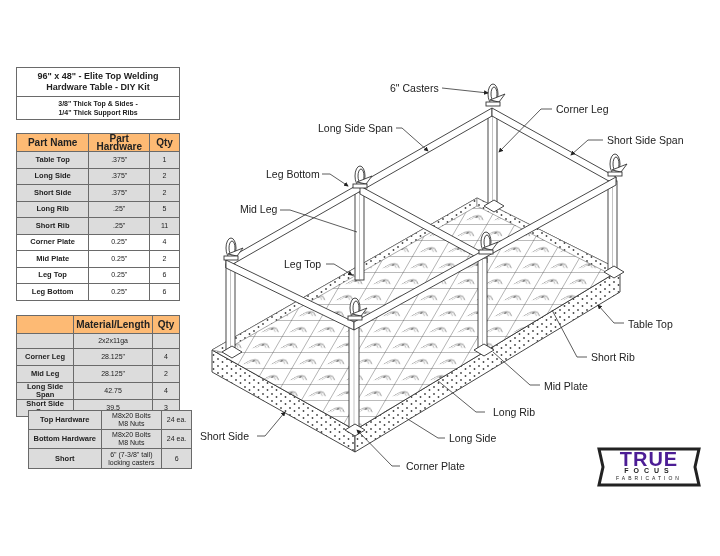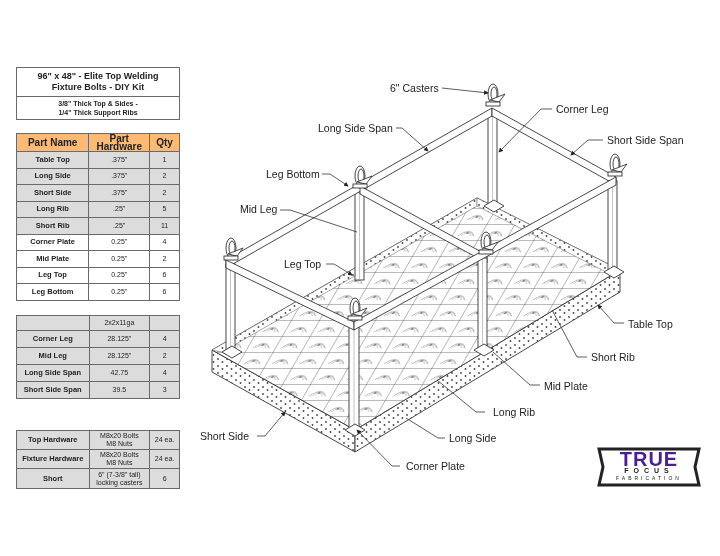--- a/index.html
+++ b/index.html
@@ -20,21 +20,21 @@
   .lbl { position: absolute; font-size: 10.5px; color: #222; white-space: nowrap; }
 
   #logo { position: absolute; left: 597px; top: 447px; width: 104px; height: 40px; }
 </style>
 </head>
 <body>
 
 <div id="title-box">
   <div class="t1">
     <div>96" x 48" - Elite Top Welding</div>
-    <div>Fixture Bolts - DIY Kit</div>
+    <div>Hardware Table - DIY Kit</div>
   </div>
   <div class="t2">
     <div>3/8" Thick Top &amp; Sides -</div>
     <div>1/4" Thick Support Ribs</div>
   </div>
 </div>
 
 <table class="tbl" style="top:133px;">
   <colgroup>
       <col style="width:73px">
@@ -95,20 +95,25 @@
 </tbody>
   </table>
 
 <table class="tbl" style="top:315px;">
   <colgroup>
       <col style="width:73px">
       <col style="width:61px">
       <col style="width:30px">
     </colgroup>
   <tbody>
+      <tr class="hdr" style="height:18px">
+    <td></td>
+    <td>Material/Length</td>
+    <td>Qty</td>
+  </tr>
   <tr class="shade" style="height:15px">
     <td></td>
     <td>2x2x11ga</td>
     <td></td>
   </tr>
   <tr class="shade" style="height:17px">
     <td class="nm">Corner Leg</td>
     <td>28.125"</td>
     <td>4</td>
   </tr>
@@ -123,37 +128,37 @@
     <td>4</td>
   </tr>
   <tr class="shade" style="height:17px">
     <td class="nm">Short Side Span</td>
     <td>39.5</td>
     <td>3</td>
   </tr>
 </tbody>
   </table>
 
-<table class="tbl" style="top:430px;">
+<table class="tbl" style="top:410px;margin-left:12px;">
   <colgroup>
       <col style="width:73px">
       <col style="width:61px">
       <col style="width:30px">
     </colgroup>
   <tbody>
       <tr class="shade" style="height:19px">
     <td class="nm">Top Hardware</td>
     <td>
           <div>M8x20 Bolts</div>
           <div>M8 Nuts</div>
         </td>
     <td>24 ea.</td>
   </tr>
   <tr class="shade" style="height:19px">
-    <td class="nm">Fixture Hardware</td>
+    <td class="nm">Bottom Hardware</td>
     <td>
           <div>M8x20 Bolts</div>
           <div>M8 Nuts</div>
         </td>
     <td>24 ea.</td>
   </tr>
   <tr class="shade" style="height:20px">
     <td class="nm">Short</td>
     <td>
           <div>6" (7-3/8" tall)</div>

